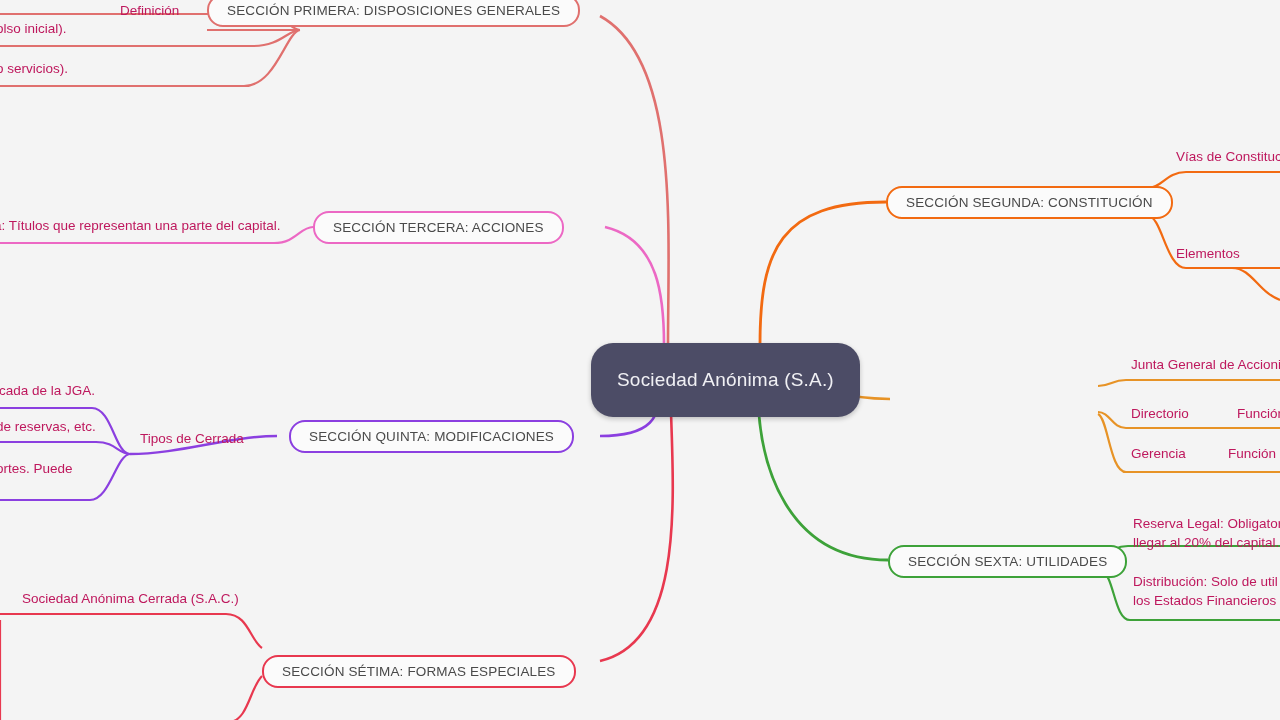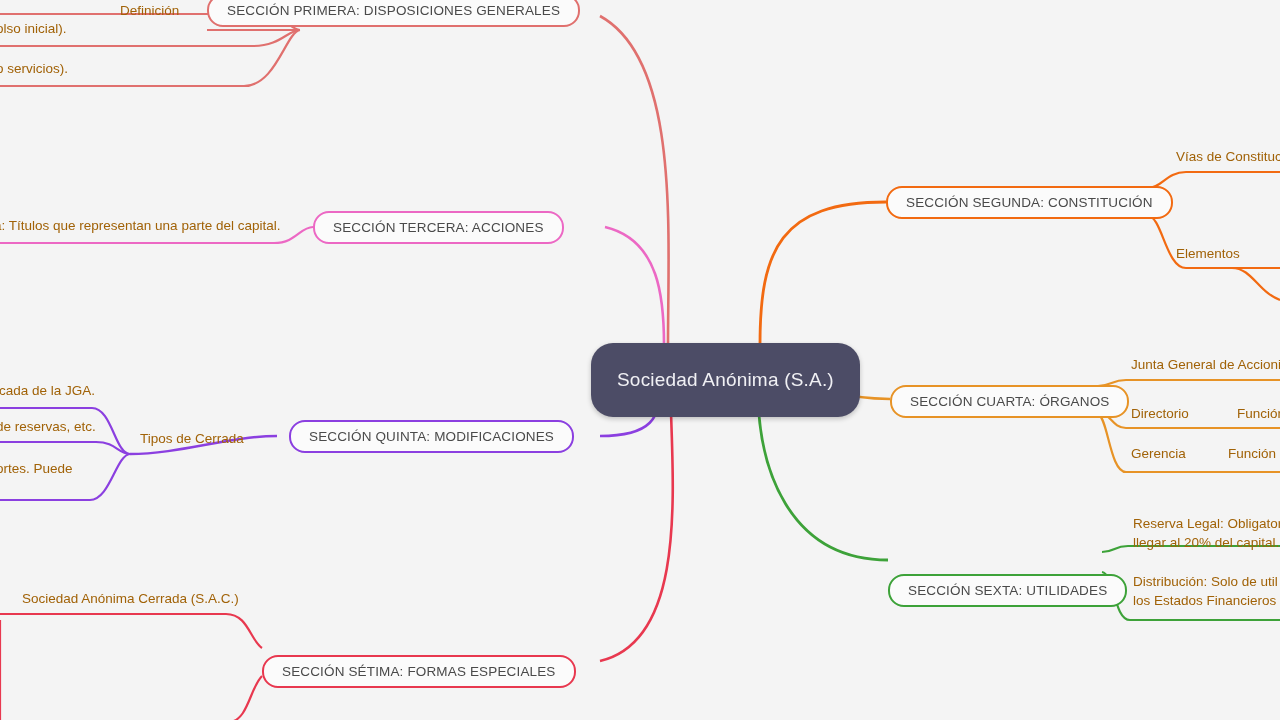--- a/index.html
+++ b/index.html
@@ -38,21 +38,21 @@
     color:#4a4a4a;
     white-space:nowrap;
     letter-spacing:.15px;
     z-index:5;
   }
 
   
   .leaf{
     position:absolute;
     font-size:13.5px;
-    color:#a16207;
+    color:#be185d;
     line-height:1.35;
     white-space:nowrap;
     z-index:4;
   }
 </style>
 </head>
 <body style="background: rgb(244, 244, 244);">
 
 <div id="canvas">
 
@@ -100,23 +100,22 @@
   <div class="section-node" style="left:207px;top:-6px;border-color:#e0706e;">SECCIÓN PRIMERA: DISPOSICIONES GENERALES</div>
 
   <div class="section-node" style="left:313px;top:211px;border-color:#ec68c4;">SECCIÓN TERCERA: ACCIONES</div>
 
   <div class="section-node" style="left:289px;top:420px;border-color:#8b3fe0;">SECCIÓN QUINTA: MODIFICACIONES</div>
 
   <div class="section-node" style="left:262px;top:655px;border-color:#e8384f;">SECCIÓN SÉTIMA: FORMAS ESPECIALES</div>
 
   <div class="section-node" style="left:886px;top:186px;border-color:#f26a11;">SECCIÓN SEGUNDA: CONSTITUCIÓN</div>
 
-  <div class="section-node" style="left:890px;top:385px;border-color:#e79326;">SECCIÓN CUARTA: ÓRGANOS</div>
 
-  <div class="section-node" style="left:888px;top:545px;border-color:#3da239;margin-top:29px;">SECCIÓN SEXTA: UTILIDADES</div>
+  <div class="section-node" style="left:888px;top:545px;border-color:#3da239;">SECCIÓN SEXTA: UTILIDADES</div>
 
   <div class="leaf" style="left:120px;top:2px;">Definición</div>
   <div class="leaf" style="left:-4px;top:20px;">olso inicial).</div>
   <div class="leaf" style="left:-4px;top:60px;">o servicios).</div>
 
   <div class="leaf" style="left:-6px;top:217px;">a: Títulos que representan una parte del capital.</div>
 
   <div class="leaf" style="left:140px;top:430px;">Tipos de Cerrada</div>
   <div class="leaf" style="left:-4px;top:382px;">icada de la JGA.</div>
   <div class="leaf" style="left:-4px;top:418px;">de reservas, etc.</div>

